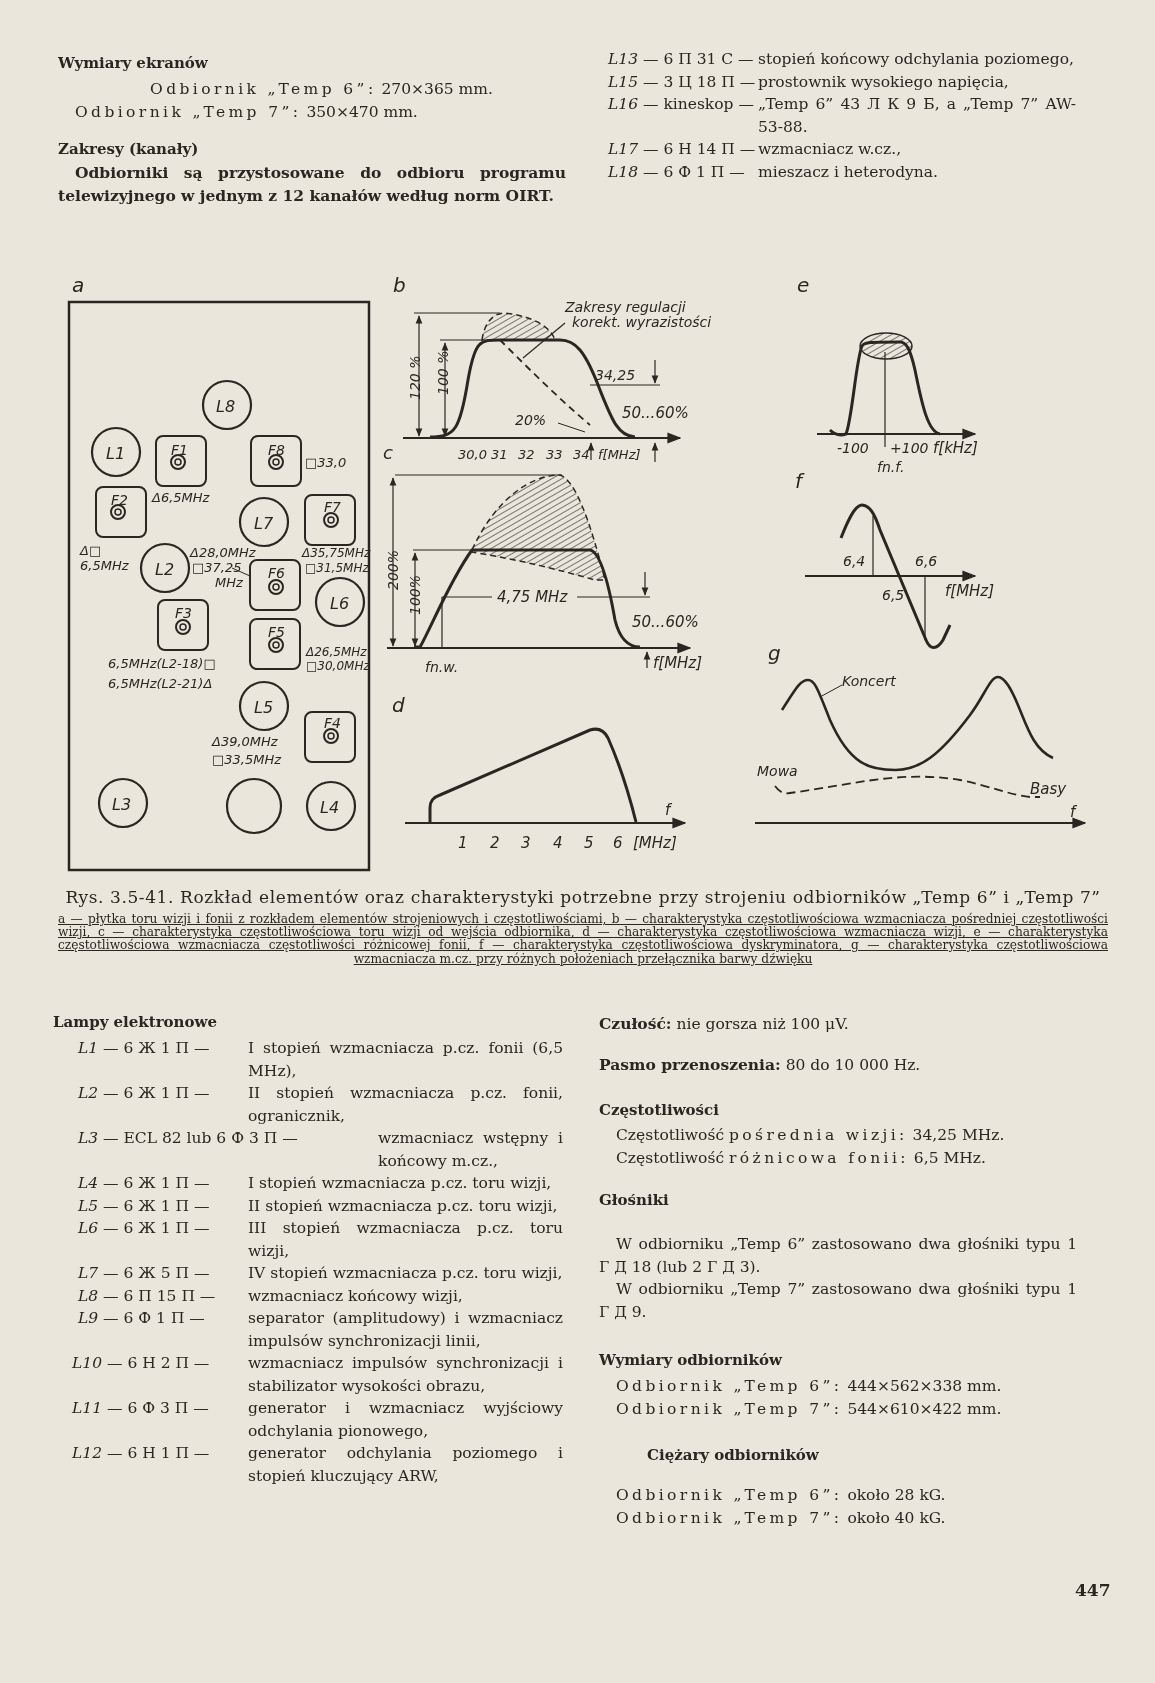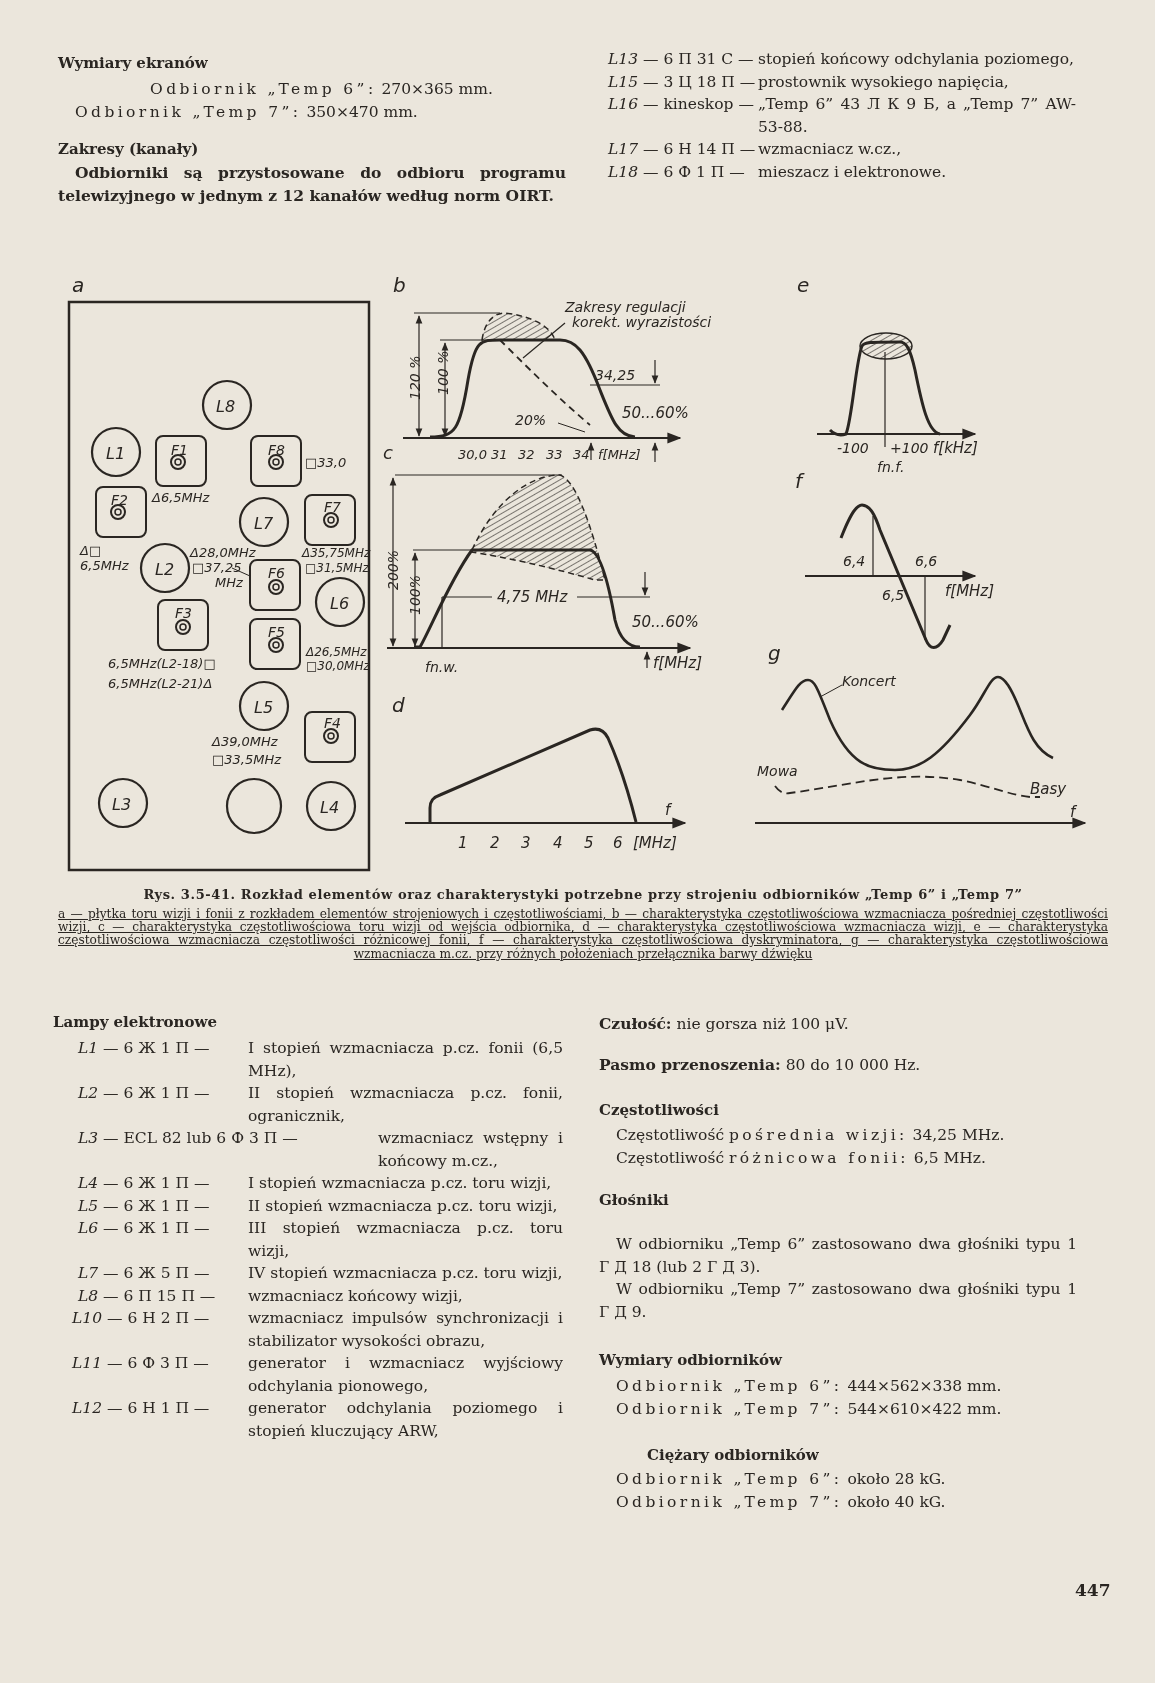--- a/index.html
+++ b/index.html
@@ -7,21 +7,21 @@
        font-family:"DejaVu Serif","Liberation Serif",serif;color:#2a2622;}
   .abs{position:absolute;}
   .h{font-weight:bold;font-size:15px;}
   .t{font-size:15.5px;line-height:22.5px;}
   .sp{letter-spacing:3.4px;}
   .it{font-style:italic;}
   .lamp{display:flex;}
   .lamp .code{white-space:nowrap;}
   .lamp .desc{flex:1;text-align:justify;}
   .cap{font-family:"DejaVu Serif",serif;font-size:12.2px;line-height:13.2px;text-align:justify;text-decoration:underline;}
-  .capt{font-weight:bold;font-size:13px;letter-spacing:0.6px;}
+  .capt{font-weight:normal;font-size:17px;letter-spacing:0.6px;}
   svg text{font-family:"DejaVu Sans",sans-serif;font-style:italic;fill:#2a2622;}
   .ln{stroke:#2a2622;fill:none;}
   .page-num{font-size:17px;font-weight:bold;}
 </style>
 </head>
 <body>
 
 <div class="abs" style="left:58px;top:54px;width:510px;">
   <div class="h">Wymiary ekranów</div>
   <div class="t" style="margin-top:6px;padding-left:17px;text-align:center;">
@@ -46,21 +46,21 @@
   <div class="t lamp">
       <span class="code" style="width:150px"><span class="it">L16</span> <span>— kineskop —</span></span>
       <span class="desc">„Temp 6” 43 Л К 9 Б, a „Temp 7” AW-53-88.</span>
     </div>
   <div class="t lamp">
       <span class="code" style="width:150px"><span class="it">L17</span> <span>— 6 Н 14 П —</span></span>
       <span class="desc">wzmacniacz w.cz.,</span>
     </div>
   <div class="t lamp">
       <span class="code" style="width:150px"><span class="it">L18</span> <span>— 6 Ф 1 П —</span></span>
-      <span class="desc">mieszacz i elektronowe.</span>
+      <span class="desc">mieszacz i heterodyna.</span>
     </div>
 </div>
 
 <svg class="abs" style="left:0;top:0;" width="1155" height="880">
   <defs>
     <pattern id="hatch" patternUnits="userSpaceOnUse" width="5" height="5" patternTransform="rotate(60)">
       <line x1="0" y1="0" x2="0" y2="5" stroke="#2a2622" stroke-width="1.2"></line>
     </pattern>
     <marker id="arr" viewBox="0 0 10 10" refX="9" refY="5" markerWidth="7" markerHeight="7" orient="auto-start-reverse">
       <path d="M0,1 L10,5 L0,9 z" fill="#2a2622"></path>
@@ -302,20 +302,24 @@
         <span class="desc">III stopień wzmacniacza p.cz. toru wizji,</span>
       </div>
     <div class="t lamp">
         <span class="code" style="width:170px"><span class="it">L7</span> <span>— 6 Ж 5 П —</span></span>
         <span class="desc">IV stopień wzmacniacza p.cz. toru wizji,</span>
       </div>
     <div class="t lamp">
         <span class="code" style="width:170px"><span class="it">L8</span> <span>— 6 П 15 П —</span></span>
         <span class="desc">wzmacniacz końcowy wizji,</span>
       </div>
+    <div class="t lamp">
+        <span class="code" style="width:170px"><span class="it">L9</span> <span>— 6 Ф 1 П —</span></span>
+        <span class="desc">separator (amplitudowy) i wzmacniacz impulsów synchronizacji linii,</span>
+      </div>
     <div class="t lamp" style="margin-left:-6px">
         <span class="code" style="width:176px"><span class="it">L10</span> <span>— 6 Н 2 П —</span></span>
         <span class="desc">wzmacniacz impulsów synchronizacji i stabilizator wysokości obrazu,</span>
       </div>
     <div class="t lamp" style="margin-left:-6px">
         <span class="code" style="width:176px"><span class="it">L11</span> <span>— 6 Ф 3 П —</span></span>
         <span class="desc">generator i wzmacniacz wyjściowy odchylania pionowego,</span>
       </div>
     <div class="t lamp" style="margin-left:-6px">
         <span class="code" style="width:176px"><span class="it">L12</span> <span>— 6 Н 1 П —</span></span>
@@ -330,17 +334,17 @@
   <div class="h" style="margin-top:25px;">Częstotliwości</div>
   <div class="t" style="margin-top:5px;padding-left:17px;"><span>Częstotliwość</span> <span class="sp">pośrednia wizji:</span> <span>34,25 MHz.</span></div>
   <div class="t" style="padding-left:17px;"><span>Częstotliwość</span> <span class="sp">różnicowa fonii:</span> <span>6,5 MHz.</span></div>
   <div class="h" style="margin-top:22px;">Głośniki</div>
   <div class="t" style="margin-top:24px;text-indent:17px;text-align:justify;">W odbiorniku „Temp 6” zastosowano dwa głośniki typu 1 Г Д 18 (lub 2 Г Д 3).</div>
   <div class="t" style="text-indent:17px;text-align:justify;">W odbiorniku „Temp 7” zastosowano dwa głośniki typu 1 Г Д 9.</div>
   <div class="h" style="margin-top:28px;">Wymiary odbiorników</div>
   <div class="t" style="margin-top:6px;padding-left:17px;"><span class="sp">Odbiornik „Temp 6”:</span> <span>444×562×338 mm.</span></div>
   <div class="t" style="padding-left:17px;"><span class="sp">Odbiornik „Temp 7”:</span> <span>544×610×422 mm.</span></div>
   <div class="h" style="margin-top:26px;margin-left:48px;">Ciężary odbiorników</div>
-  <div class="t" style="margin-top:4px;padding-left:17px;"><span class="sp">Odbiornik „Temp 6”:</span> <span>około 28 kG.</span></div>
+  <div class="t" style="margin-top:20px;padding-left:17px;"><span class="sp">Odbiornik „Temp 6”:</span> <span>około 28 kG.</span></div>
   <div class="t" style="padding-left:17px;"><span class="sp">Odbiornik „Temp 7”:</span> <span>około 40 kG.</span></div>
 </div>
 
 <div class="abs page-num" style="left:1075px;top:1580px;">447</div>
 
 </body></html>

